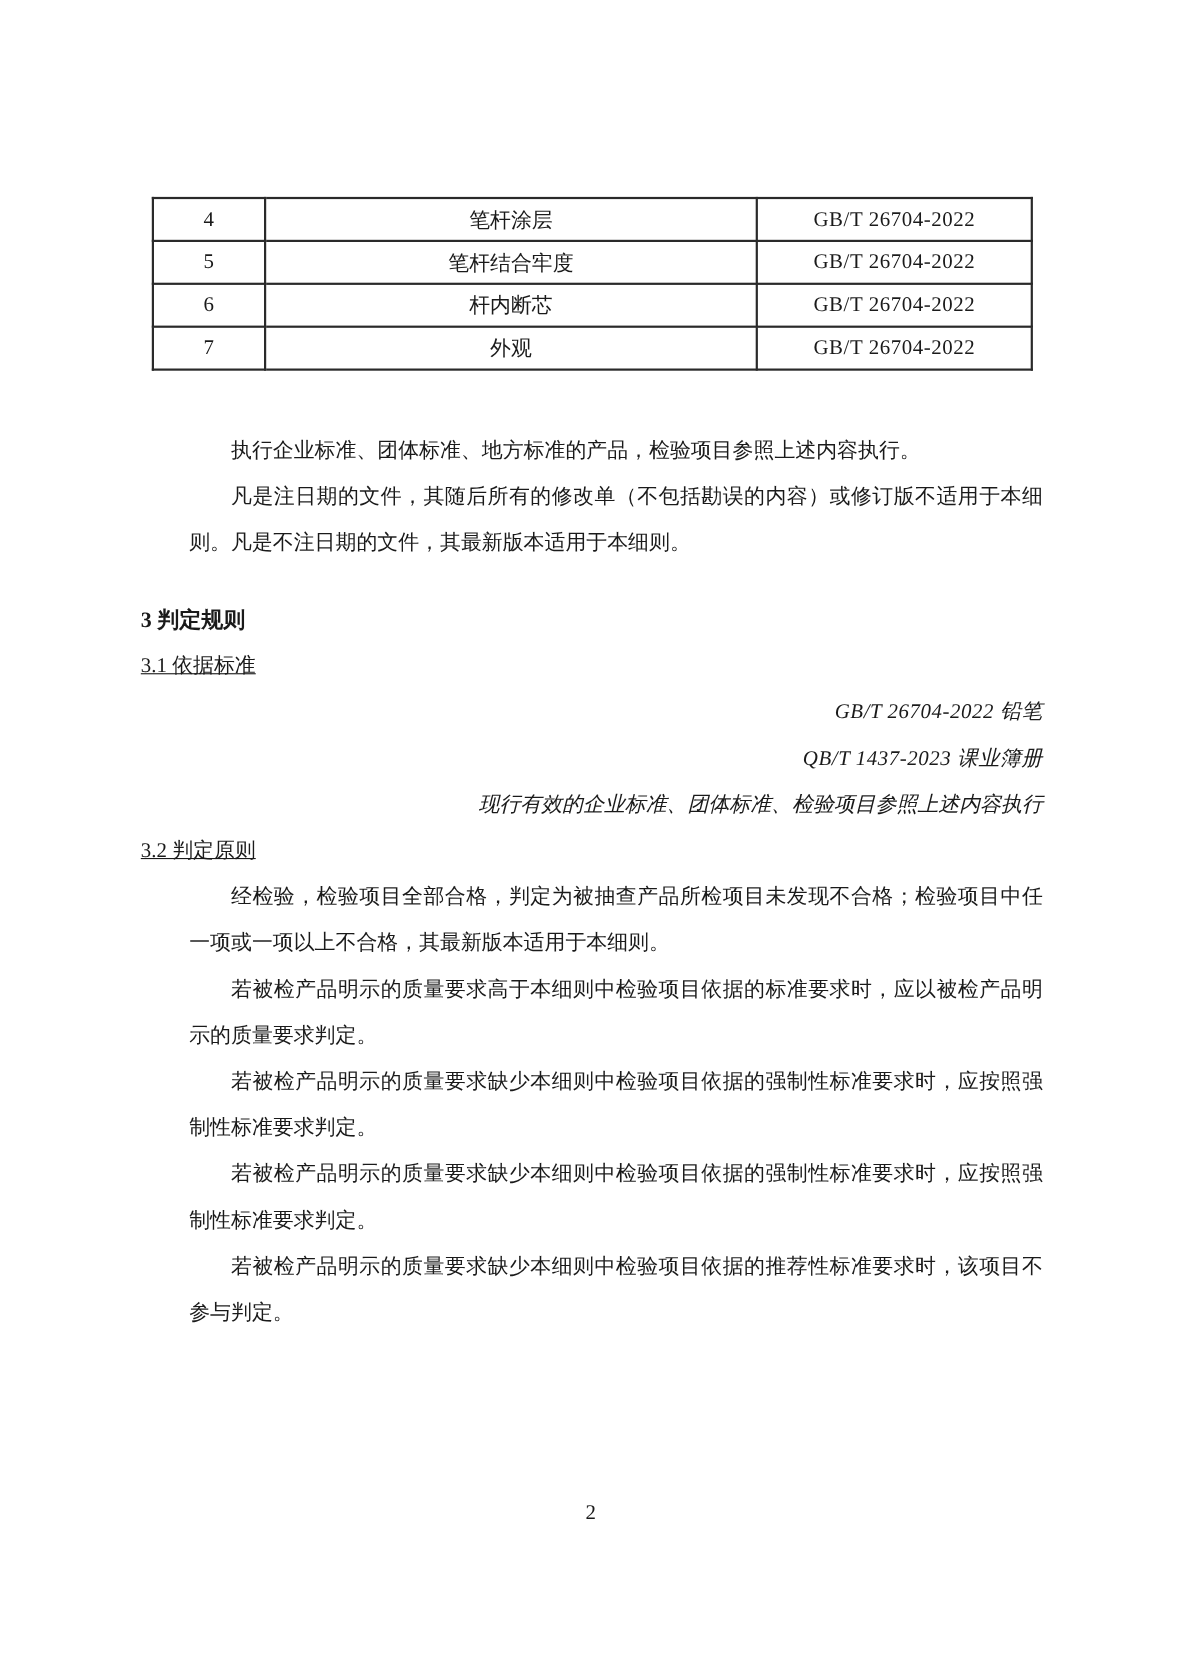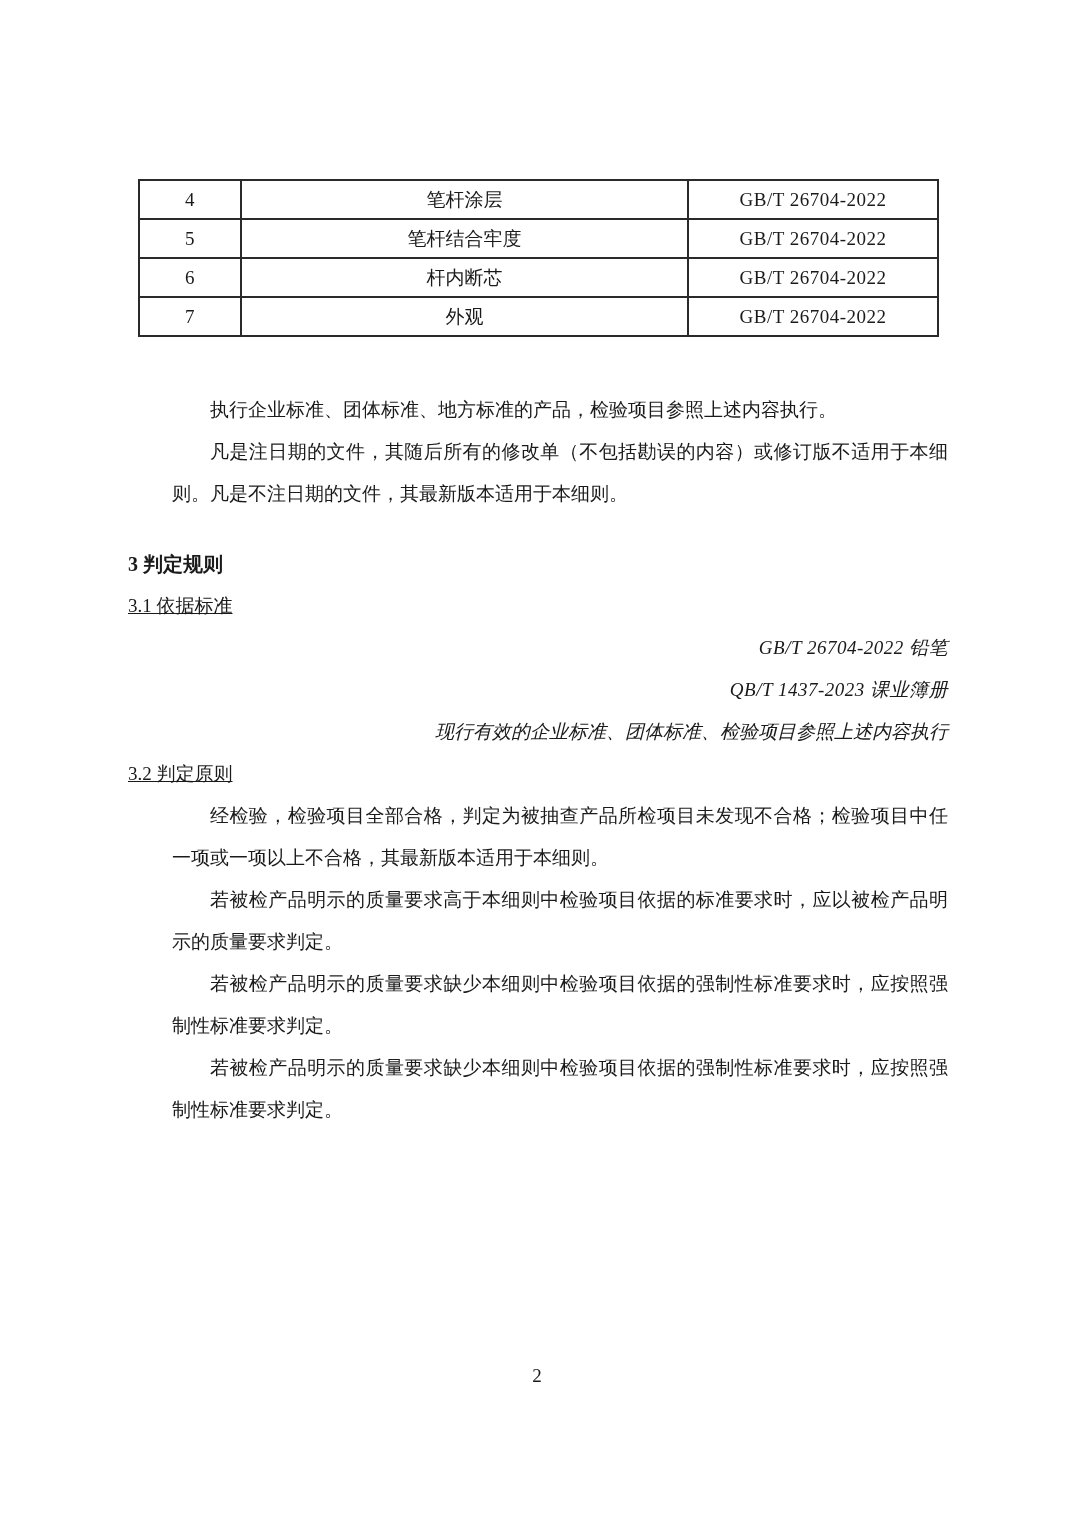--- a/index.html
+++ b/index.html
@@ -112,17 +112,18 @@
       <p class="plain">3.1 依据标准</p>
       <p class="item-line latin">GB/T 26704-2022 铅笔</p>
       <p class="item-line latin">QB/T 1437-2023 课业簿册</p>
       <p class="item-line">现行有效的企业标准、团体标准、检验项目参照上述内容执行</p>
 
       <p class="plain">3.2 判定原则</p>
       <p class="para">经检验，检验项目全部合格，判定为被抽查产品所检项目未发现不合格；检验项目中任一项或一项以上不合格，其最新版本适用于本细则。</p>
       <p class="para">若被检产品明示的质量要求高于本细则中检验项目依据的标准要求时，应以被检产品明示的质量要求判定。</p>
       <p class="para">若被检产品明示的质量要求缺少本细则中检验项目依据的强制性标准要求时，应按照强制性标准要求判定。</p>
       <p class="para">若被检产品明示的质量要求缺少本细则中检验项目依据的强制性标准要求时，应按照强制性标准要求判定。</p>
+      <p class="para">若被检产品明示的质量要求缺少本细则中检验项目依据的推荐性标准要求时，该项目不参与判定。</p>
     </div>
   </div>
 
   <div class="page-footer">2</div>
 </div>
 
 </body></html>

